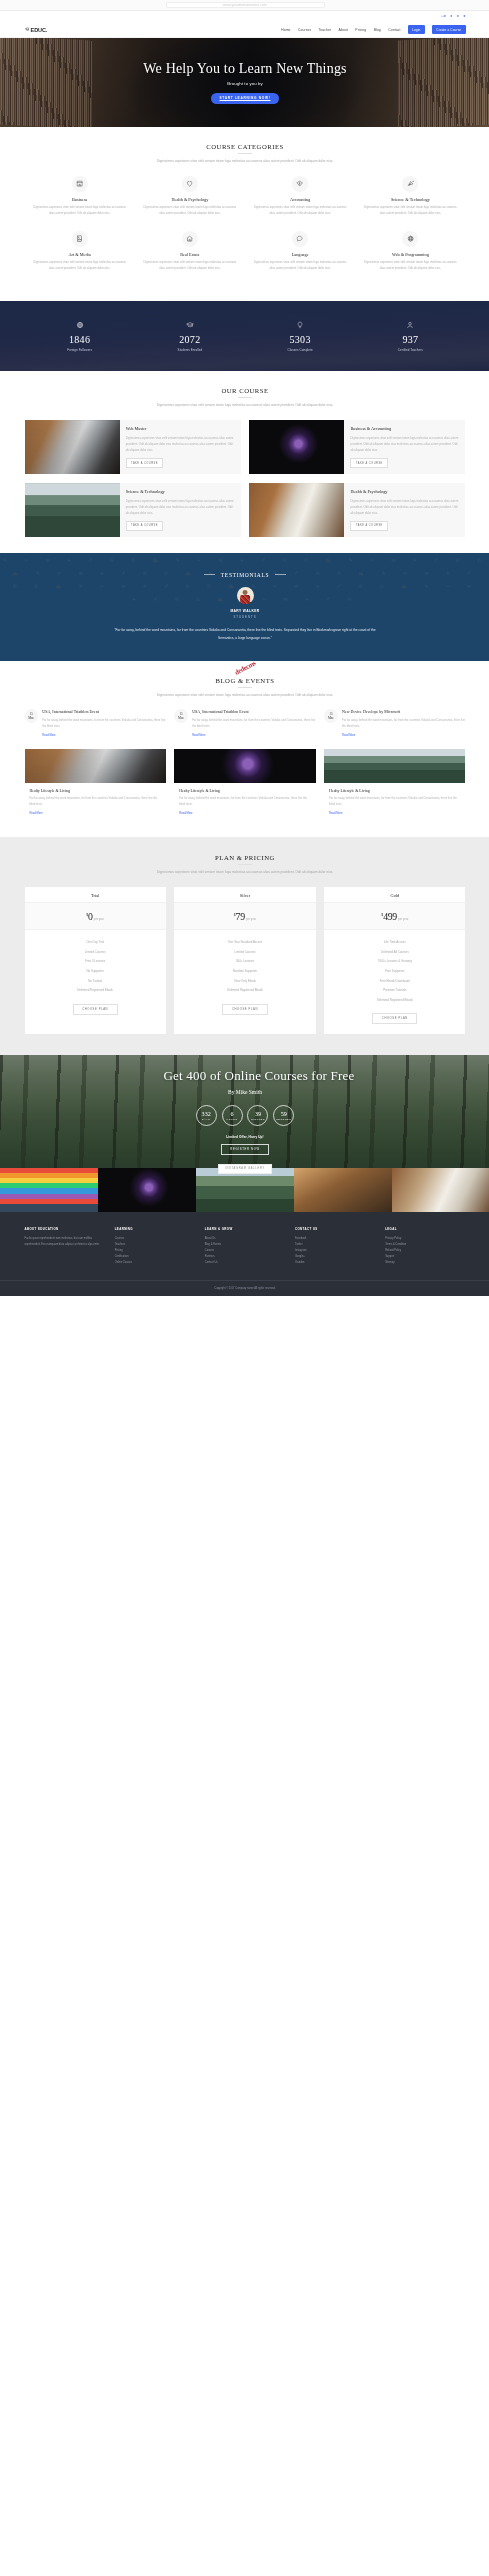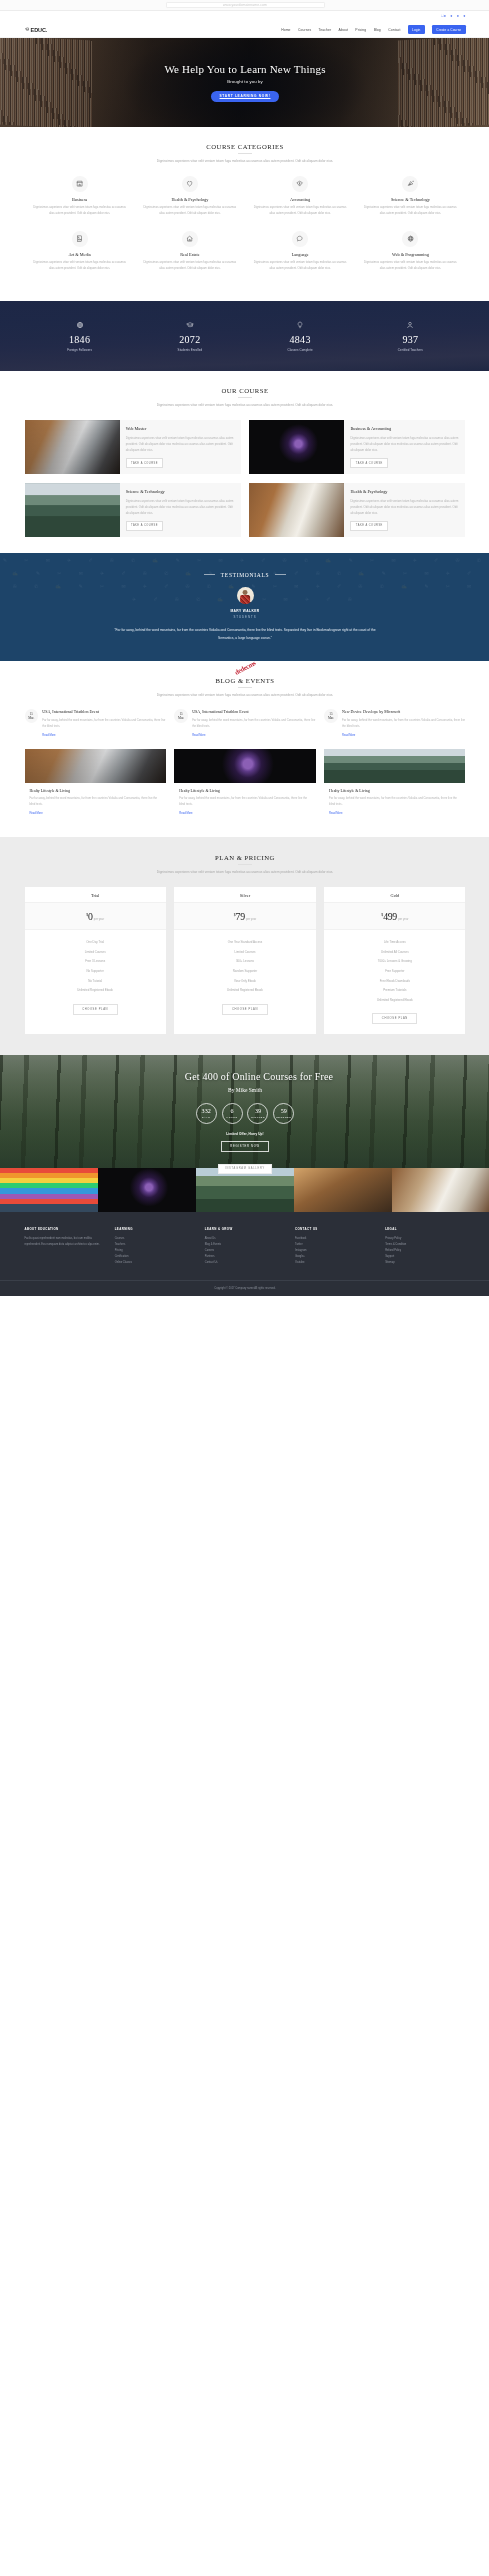--- a/index.html
+++ b/index.html
@@ -52,21 +52,21 @@
   .hero:before, .hero:after {
     content:""; position:absolute; top:0; bottom:0; width:92px;
     background:repeating-linear-gradient(91deg,
       rgba(200,175,150,.30) 0 0.9px, rgba(120,90,70,.35) 0.9px 1.8px,
       rgba(230,215,190,.22) 1.8px 2.8px, rgba(70,50,40,.45) 2.8px 4px,
       rgba(175,140,110,.25) 4px 4.9px, rgba(40,30,25,.5) 4.9px 6.1px);
   }
   .hero:before { left:0; transform:skewY(3deg); }
   .hero:after { right:0; transform:skewY(-3deg); }
   .hero-inner { position:relative; z-index:3; text-align:center; }
-  .hero h1 { font-family:"Liberation Serif", serif; font-size:11px; color:#fff; font-weight:400; letter-spacing:0.2px; text-shadow:0 0.6px 2.4px rgba(0,0,0,.6); }
+  .hero h1 { font-family:"Liberation Serif", serif; font-size:14px; color:#fff; font-weight:400; letter-spacing:0.2px; text-shadow:0 0.6px 2.4px rgba(0,0,0,.6); }
   .hero .sub { color:#f2f2f2; font-size:4.3px; margin-top:4.3px; letter-spacing:0.1px; }
   .hero .cta {
     display:inline-block; margin-top:6.1px; background:#3a64f0; color:#fff;
     font-size:3.2px; font-weight:bold; letter-spacing:0.7px; padding:3.7px 8.6px; border-radius:6.7px;
   }
 
   
   .sec { padding:16px 0; }
   .sec-head { text-align:center; margin-bottom:11px; }
   .sec-head h2 {
@@ -187,21 +187,21 @@
     height:113px; position:relative; display:flex; align-items:center; justify-content:center; overflow:hidden;
     background:
       linear-gradient(180deg, rgba(46,58,44,.55), rgba(40,52,40,.55)),
       linear-gradient(180deg,#b8c4b4 0%,#8fa288 18%,#6d8465 38%,#4f6a49 58%,#3d5a3a 76%,#2c4630 100%);
   }
   .cta-sec .trees { position:absolute; inset:0;
     background:repeating-linear-gradient(92deg,
       rgba(20,28,18,.55) 0 3.1px, transparent 3.1px 24.5px,
       rgba(30,40,26,.42) 24.5px 29px, transparent 29px 58px); }
   .cta-inner { position:relative; z-index:3; text-align:center; color:#fff; }
-  .cta-inner h2 { font-family:"Liberation Serif", serif; font-size:10px; font-weight:400; letter-spacing:0.2px; text-shadow:0 0.6px 2.4px rgba(0,0,0,.4);margin-left:28px; }
+  .cta-inner h2 { font-family:"Liberation Serif", serif; font-size:13px; font-weight:400; letter-spacing:0.2px; text-shadow:0 0.6px 2.4px rgba(0,0,0,.4);margin-left:28px; }
   .cta-inner .by { font-family:"Liberation Serif", serif; font-size:5.5px; margin-top:4.9px; }
   .cdown { display:flex; gap:4.9px; justify-content:center; margin-top:9.8px; }
   .cd { width:21px; height:21px; border:0.6px solid rgba(255,255,255,.75); border-radius:50%; display:flex; flex-direction:column; align-items:center; justify-content:center; }
   .cd .n { font-family:"Liberation Serif", serif; font-size:6.1px; }
   .cd .u { font-size:2.2px; letter-spacing:0.6px; margin-top:1.2px; }
   .cta-inner .lim { font-size:3.1px; font-weight:bold; margin-top:8.6px; letter-spacing:0.1px; }
   .cta-inner .reg { display:inline-block; margin-top:4.9px; border:0.6px solid rgba(255,255,255,.8); font-size:2.7px; letter-spacing:0.7px; padding:3.1px 8.6px; }
 
   
   .insta-wrap { position:relative; background:#fff; }
@@ -412,21 +412,21 @@
       <div class="num">2072</div>
       <div class="lbl">Students Enrolled</div>
     </div>
     <div class="stat">
       <span>
         <svg viewBox="0 0 24 24" fill="none" stroke="#fff" stroke-width="1.3">
             <path d="M12 3a6 6 0 00-3 11v3h6v-3a6 6 0 00-3-11z"></path>
             <path d="M10 20h4"></path>
           </svg>
       </span>
-      <div class="num">4843</div>
+      <div class="num">5303</div>
       <div class="lbl">Classes Complete</div>
     </div>
     <div class="stat">
       <span>
         <svg viewBox="0 0 24 24" fill="none" stroke="#fff" stroke-width="1.3">
             <circle cx="12" cy="8" r="4"></circle>
             <path d="M5 21c0-4 3.5-6 7-6s7 2 7 6"></path>
           </svg>
       </span>
       <div class="num">937</div>

